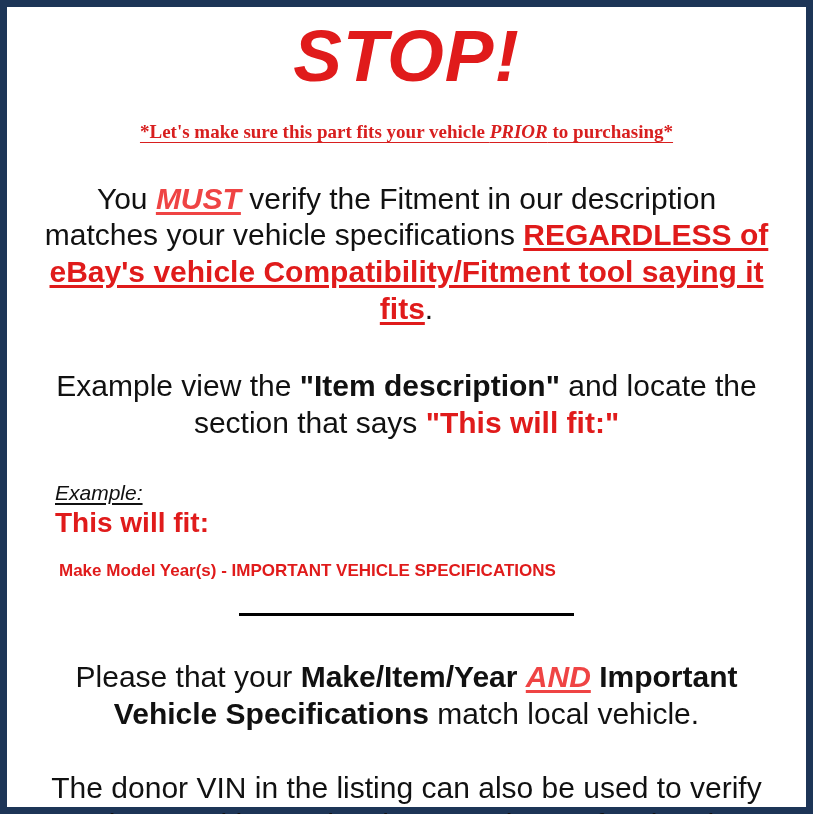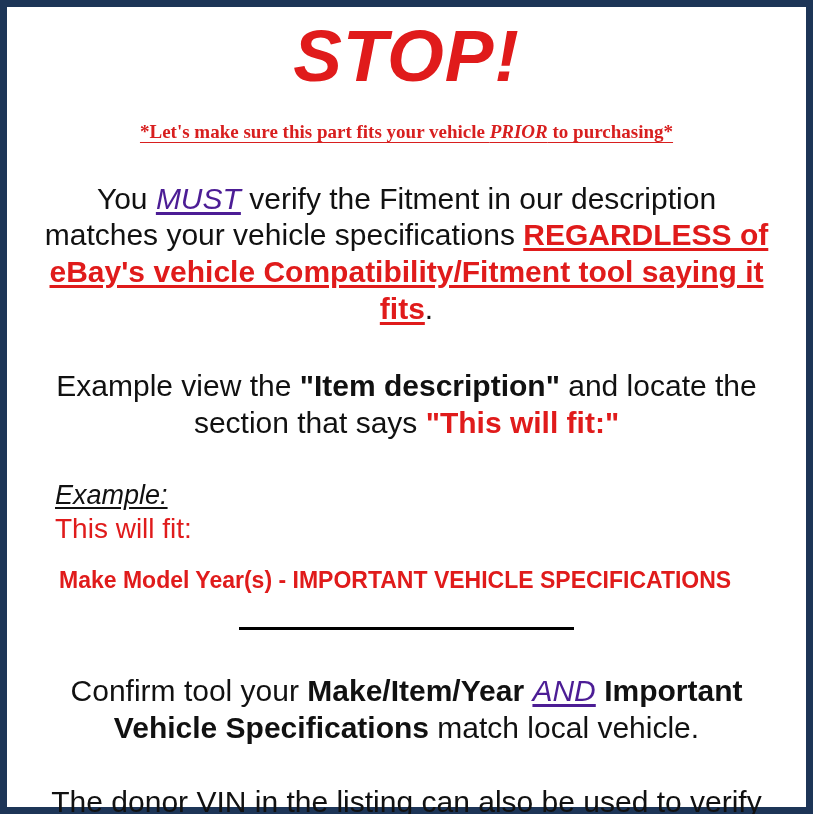--- a/index.html
+++ b/index.html
@@ -60,22 +60,22 @@
     margin: 0;
     padding: 0 22px;
   }
 
   .p-must   { margin-top: 38px; }
   .p-view   { margin-top: 41px; }
   .p-confirm{ margin-top: 36px; }
   .p-vin    { margin-top: 38px; }
 
   .em-red-ul {
-    color: #4c1d95;
-    font-weight: normal;
+    color: #ef4444;
+    font-weight: bold;
     font-style: italic;
     text-decoration: underline;
     text-underline-offset: 3px;
   }
   .em-red-bold-ul {
     color: #e01b1b;
     font-weight: bold;
     text-decoration: underline;
     text-underline-offset: 3px;
   }
@@ -88,39 +88,39 @@
     font-weight: bold;
   }
 
   .example-block {
     margin-top: 40px;
     padding-left: 36px;
     text-align: left;
   }
   .example-label {
     font-family: "Liberation Sans", sans-serif;
-    font-size: 27px;
+    font-size: 21px;
     font-style: italic;
     color: #111111;
     text-decoration: underline;
     text-underline-offset: 3px;
     line-height: 1.1;
     display: inline-block;
   }
   .example-fit {
     font-family: "Liberation Sans", sans-serif;
     font-size: 28px;
-    font-weight: normal;
+    font-weight: bold;
     color: #e01b1b;
     line-height: 1.15;
     margin-top: 2px;
   }
   .example-spec {
     font-family: "Liberation Sans", sans-serif;
-    font-size: 23px;
+    font-size: 17px;
     font-weight: bold;
     color: #e01b1b;
     line-height: 1.2;
     margin-top: 22px;
     padding-left: 4px;
   }
 
   .divider-wrap {
     margin-top: 24px;
     text-align: center;
@@ -156,18 +156,18 @@
     <div class="example-label">Example:</div>
     <div class="example-fit">This will fit:</div>
     <div class="example-spec">Make Model Year(s) - IMPORTANT VEHICLE SPECIFICATIONS</div>
   </div>
 
   <div class="divider-wrap">
     <span class="divider"></span>
   </div>
 
   <p class="para p-confirm">
-    <span>Confirm tool your </span><span class="em-black-bold">Make/Item/Year</span><span> </span><span class="em-red-ul">AND</span><span> </span><span class="em-black-bold">Important Vehicle Specifications</span><span> match local vehicle.</span>
+    <span>Please that your </span><span class="em-black-bold">Make/Item/Year</span><span> </span><span class="em-red-ul">AND</span><span> </span><span class="em-black-bold">Important Vehicle Specifications</span><span> match local vehicle.</span>
   </p>
 
   <p class="para p-vin">The donor VIN in the listing can also be used to verify Fitment with your local automotive professional.</p>
 
 </div>
 
 </body></html>

